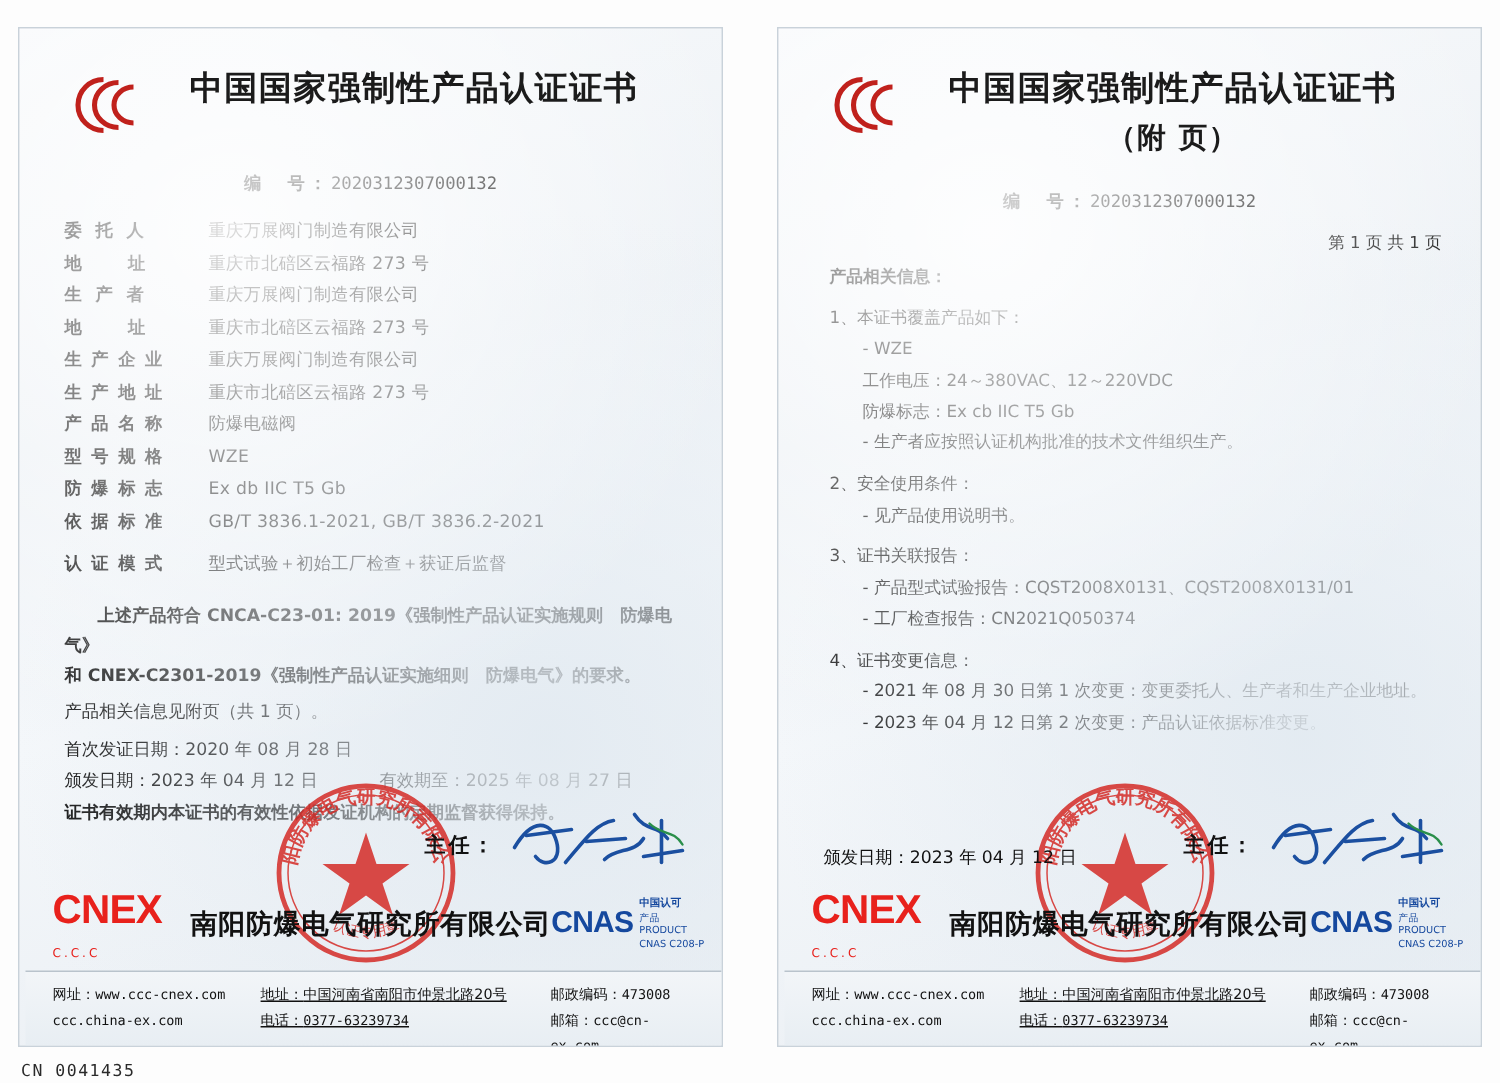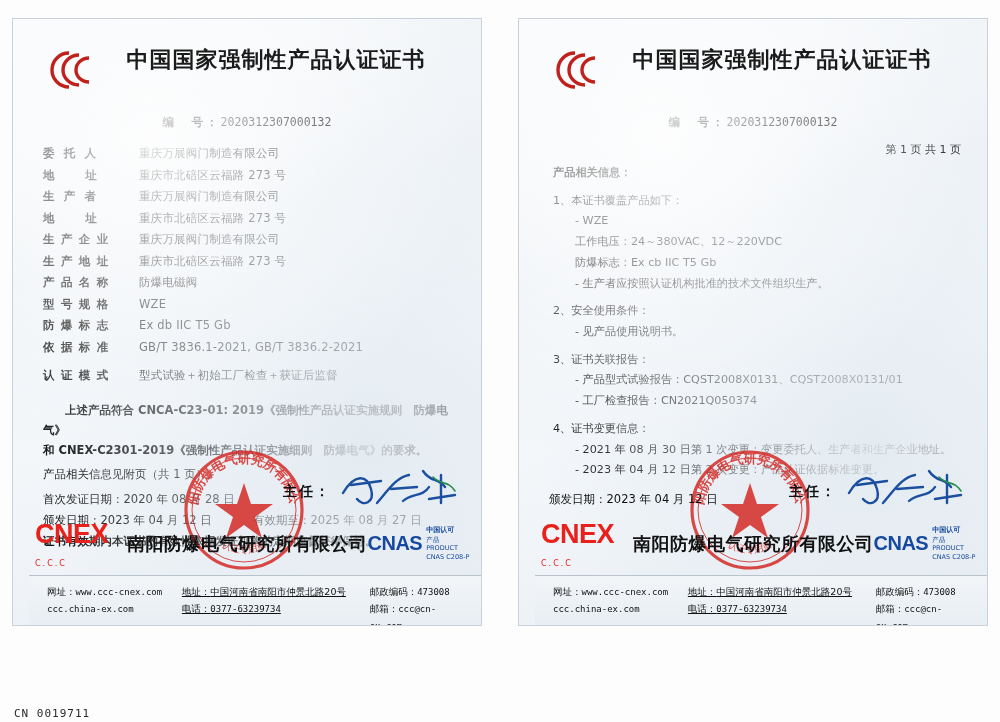--- a/index.html
+++ b/index.html
@@ -16,21 +16,21 @@
   .page {
     position: relative;
     width: 1000px;
     height: 722px;
     background: #fdfdfd;
   }
   .cert {
     position: absolute;
     top: 18px;
     width: 470px;
-    height: 608px;
+    height: 680px;
     background: linear-gradient(165deg, #f7f9fb 0%, #eef2f6 35%, #f4f7fa 60%, #e9eef3 100%);
     border: 1px solid #c9d2da;
     box-sizing: border-box;
     overflow: hidden;
   }
   .cert.left { left: 12px; }
   .cert.right { left: 518px; }
 
   
   .cert:before {
@@ -260,21 +260,21 @@
     line-height: 1.35;
     color: #15489e;
     text-align: left;
   }
   .cnas .blk .cn { font-size: 7px; font-weight: bold; }
   .cnas .blk .p1 { font-weight: normal; letter-spacing: .3px; }
 
   
   .footline {
     position: absolute;
-    left: 16px; right: 0;
+    left: 4px; right: 0;
     bottom: 0;
     height: 50px;
     border-top: 1px solid #b9c3cc;
     background: linear-gradient(180deg,#f2f5f8,#e8eef3);
     display: flex;
     padding: 7px 16px 0 18px;
     box-sizing: border-box;
     font-size: 9.5px;
     color: #111;
   }
@@ -461,20 +461,21 @@
         <svg width="62" height="46" viewBox="0 0 62 46">
           <g fill="none" stroke="#c0211c" stroke-width="3.4">
             <path d="M30 6 A17 17 0 1 0 30 40"></path>
             <path d="M40 8 A16 15 0 1 0 40 38"></path>
             <path d="M50 11 A13 12 0 1 0 50 35"></path>
           </g>
         </svg>
       </div>
       <div class="hdr-titles">
         <div class="title-main">中国国家强制性产品认证证书</div>
+        <div class="title-sub">（附 页）</div>
       </div>
     </div>
 
     <div class="certno">
       <span class="lbl">编　号：</span><span class="val">2020312307000132</span>
     </div>
 
     <div class="pageno">第 1 页 共 1 页</div>
 
     <div class="appx">
@@ -570,14 +571,14 @@
         <div><span>地址：</span><span>中国河南省南阳市仲景北路20号</span></div>
         <div><span>电话：</span><span class="mono">0377-63239734</span></div>
       </div>
       <div class="col c3">
         <div><span>邮政编码：</span><span class="mono">473008</span></div>
         <div><span>邮箱：</span><span class="mono">ccc@cn-ex.com</span></div>
       </div>
     </div>
   </div>
 
-  <div class="serial">CN 0019711</div>
+  <div class="serial">CN 0041435</div>
 </div>
 
 </body></html>

